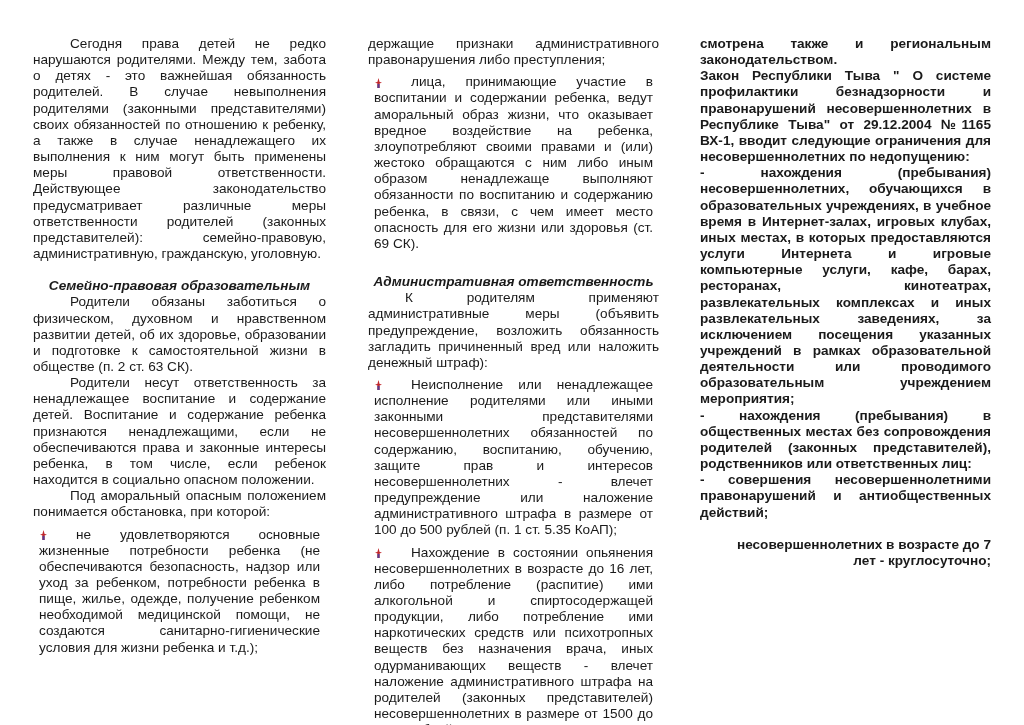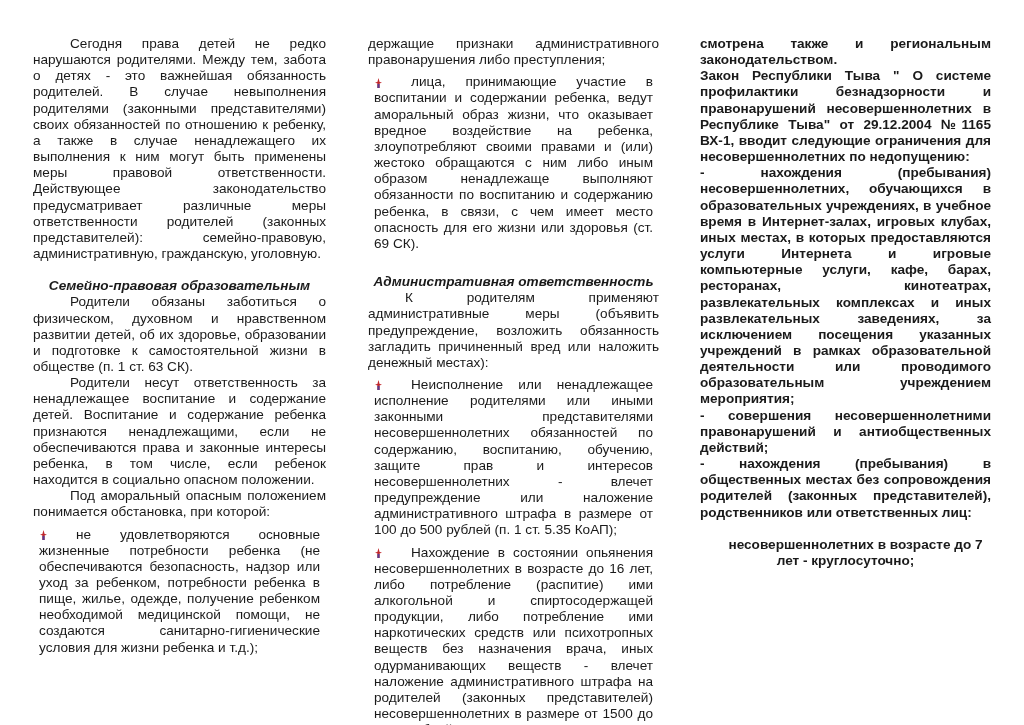--- a/index.html
+++ b/index.html
@@ -19,49 +19,49 @@
   .bullet .mark svg { vertical-align:middle; }
 </style>
 </head>
 <body>
 
 <div id="page">
   <div class="col col-1">
       <p class="p indent">Сегодня права детей не редко нарушаются родителями. Между тем, забота о детях - это важнейшая обязанность родителей. В случае невыполнения родителями (законными представителями) своих обязанностей по отношению к ребенку, а также в случае ненадлежащего их выполнения к ним могут быть применены меры правовой ответственности. Действующее законодательство предусматривает различные меры ответственности родителей (законных представителей): семейно-правовую, административную, гражданскую, уголовную.</p>
       <div class="gap"></div>
   <p class="heading">Семейно-правовая образовательным</p>
-      <p class="p indent">Родители обязаны заботиться о физическом, духовном и нравственном развитии детей, об их здоровье, образовании и подготовке к самостоятельной жизни в обществе (п. 1 ст. 63 СК).</p>
+      <p class="p indent">Родители обязаны заботиться о физическом, духовном и нравственном развитии детей, об их здоровье, образовании и подготовке к самостоятельной жизни в обществе (п. 2 ст. 63 СК).</p>
       <p class="p indent">Родители несут ответственность за ненадлежащее воспитание и содержание детей. Воспитание и содержание ребенка признаются ненадлежащими, если не обеспечиваются права и законные интересы ребенка, в том числе, если ребенок находится в социально опасном положении.</p>
       <p class="p indent">Под аморальный опасным положением понимается обстановка, при которой:</p>
       <p class="bullet"><span class="mark"><svg width="9" height="10" viewBox="0 0 9 10">
             <path d="M4.5 0 L5.6 4 L8 4.4 L5.6 5.6 L5.6 10 L3.4 10 L3.4 5.6 L1 4.4 L3.4 4 Z" fill="#c0282d"></path>
             <rect x="3.4" y="6" width="2.2" height="4" fill="#5b3a8c"></rect>
           </svg></span><span class="bullet-text">не удовлетворяются основные жизненные потребности ребенка (не обеспечиваются безопасность, надзор или уход за ребенком, потребности ребенка в пище, жилье, одежде, получение ребенком необходимой медицинской помощи, не создаются санитарно-гигиенические условия для жизни ребенка и т.д.);</span></p>
     </div>
   <div class="col col-2">
       <p class="p">держащие признаки административного правонарушения либо преступления;</p>
       <p class="bullet"><span class="mark"><svg width="9" height="10" viewBox="0 0 9 10">
             <path d="M4.5 0 L5.6 4 L8 4.4 L5.6 5.6 L5.6 10 L3.4 10 L3.4 5.6 L1 4.4 L3.4 4 Z" fill="#c0282d"></path>
             <rect x="3.4" y="6" width="2.2" height="4" fill="#5b3a8c"></rect>
           </svg></span><span class="bullet-text">лица, принимающие участие в воспитании и содержании ребенка, ведут аморальный образ жизни, что оказывает вредное воздействие на ребенка, злоупотребляют своими правами и (или) жестоко обращаются с ним либо иным образом ненадлежаще выполняют обязанности по воспитанию и содержанию ребенка, в связи, с чем имеет место опасность для его жизни или здоровья (ст. 69 СК).</span></p>
       <div class="gap"></div>
   <p class="heading">Административная ответственность</p>
-      <p class="p indent">К родителям применяют административные меры (объявить предупреждение, возложить обязанность загладить причиненный вред или наложить денежный местах):</p>
+      <p class="p indent">К родителям применяют административные меры (объявить предупреждение, возложить обязанность загладить причиненный вред или наложить денежный штраф):</p>
       <p class="bullet"><span class="mark"><svg width="9" height="10" viewBox="0 0 9 10">
             <path d="M4.5 0 L5.6 4 L8 4.4 L5.6 5.6 L5.6 10 L3.4 10 L3.4 5.6 L1 4.4 L3.4 4 Z" fill="#c0282d"></path>
             <rect x="3.4" y="6" width="2.2" height="4" fill="#5b3a8c"></rect>
           </svg></span><span class="bullet-text">Неисполнение или ненадлежащее исполнение родителями или иными законными представителями несовершеннолетних обязанностей по содержанию, воспитанию, обучению, защите прав и интересов несовершеннолетних - влечет предупреждение или наложение административного штрафа в размере от 100 до 500 рублей (п. 1 ст. 5.35 КоАП);</span></p>
       <p class="bullet"><span class="mark"><svg width="9" height="10" viewBox="0 0 9 10">
             <path d="M4.5 0 L5.6 4 L8 4.4 L5.6 5.6 L5.6 10 L3.4 10 L3.4 5.6 L1 4.4 L3.4 4 Z" fill="#c0282d"></path>
             <rect x="3.4" y="6" width="2.2" height="4" fill="#5b3a8c"></rect>
           </svg></span><span class="bullet-text">Нахождение в состоянии опьянения несовершеннолетних в возрасте до 16 лет, либо потребление (распитие) ими алкогольной и спиртосодержащей продукции, либо потребление ими наркотических средств или психотропных веществ без назначения врача, иных одурманивающих веществ - влечет наложение административного штрафа на родителей (законных представителей) несовершеннолетних в размере от 1500 до 2000 рублей (ст. 20.22 КоАП).</span></p>
       <p class="p indent">Административная ответственность родителей (законных представителей) преду-</p>
     </div>
   <div class="col col-3">
       <p class="p">смотрена также и региональным законодательством.</p>
       <p class="p">Закон Республики Тыва " О системе профилактики безнадзорности и правонарушений несовершеннолетних в Республике Тыва" от 29.12.2004 №1165 ВХ-1, вводит следующие ограничения для несовершеннолетних по недопущению:</p>
       <p class="p">- нахождения (пребывания) несовершеннолетних, обучающихся в образовательных учреждениях, в учебное время в Интернет-залах, игровых клубах, иных местах, в которых предоставляются услуги Интернета и игровые компьютерные услуги, кафе, барах, ресторанах, кинотеатрах, развлекательных комплексах и иных развлекательных заведениях, за исключением посещения указанных учреждений в рамках образовательной деятельности или проводимого образовательным учреждением мероприятия;</p>
+      <p class="p">- нахождения (пребывания) в общественных местах без сопровождения родителей (законных представителей), родственников или ответственных лиц:</p>
       <p class="p">- совершения несовершеннолетними правонарушений и антиобщественных действий;</p>
-      <p class="p">- нахождения (пребывания) в общественных местах без сопровождения родителей (законных представителей), родственников или ответственных лиц:</p>
       <div class="gap"></div>
-      <p class="p" style="text-indent: 20px; text-align: center;">несовершеннолетних в возрасте до 7 лет - круглосуточно;</p>
+      <p class="p" style="text-indent: 20px; text-align: right;">несовершеннолетних в возрасте до 7 лет - круглосуточно;</p>
     </div>
 </div>
 
 </body></html>

